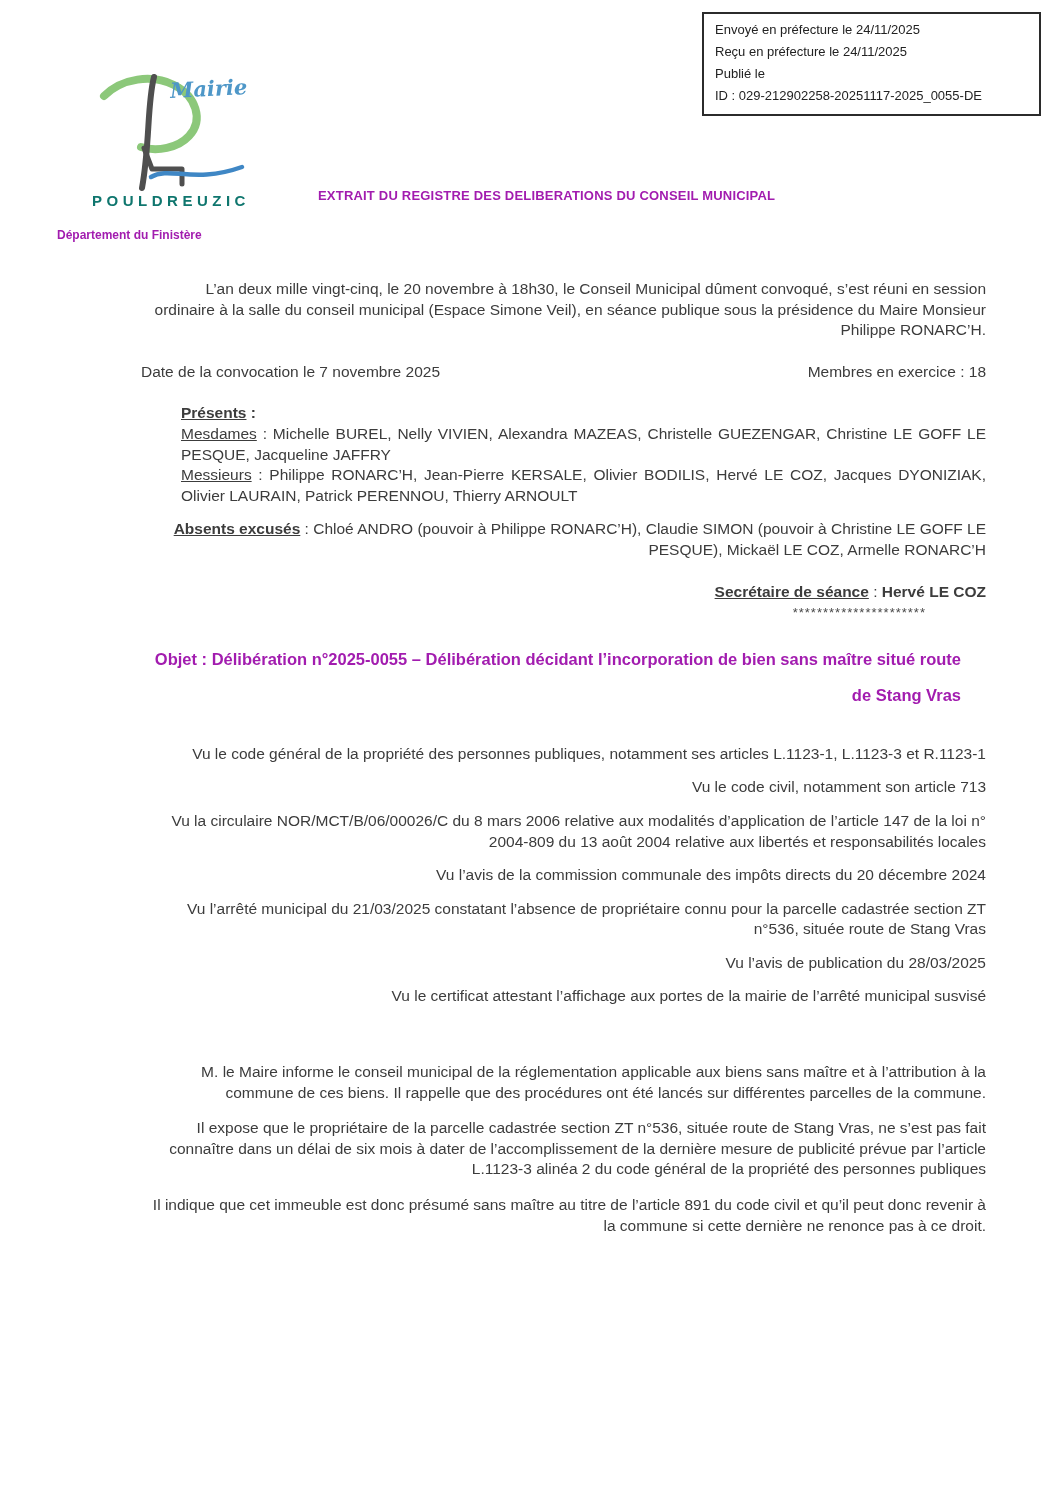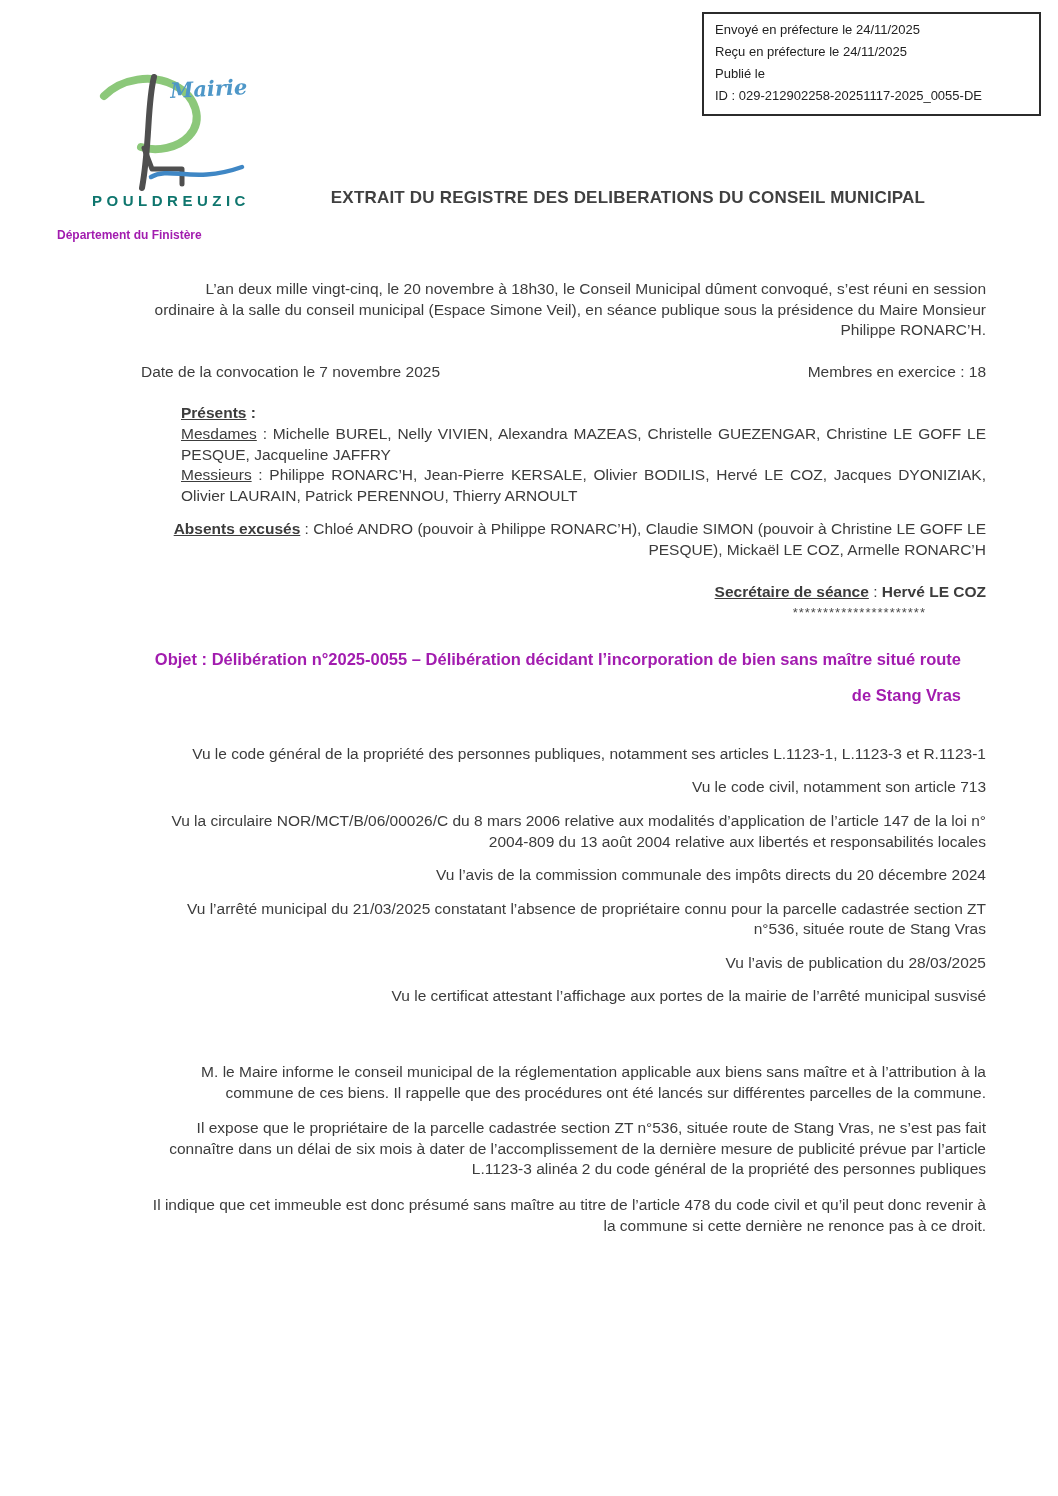--- a/index.html
+++ b/index.html
@@ -45,22 +45,21 @@
   }
   .department {
     position: absolute; left: 57px; top: 228px;
     font-size: 12px; font-weight: bold; color: #a21caf;
     white-space: nowrap;
   }
 
   
   .doc-title {
     position: absolute; left: 318px; top: 188px; width: 620px;
-    text-align: center;
-    font-size: 17px; font-weight: bold; color: #404040;
+    font-size: 13px; font-weight: bold; color: #a21caf;
     letter-spacing: 0.2px;
   }
 
   
   .body-text {
     position: absolute; left: 141px; top: 279px; width: 845px;
     font-size: 15.5px; line-height: 20.6px; color: #3c3c3c;
   }
   .body-text p { margin: 0; text-align: right; }
   .intro { text-align: justify; margin-bottom: 21px !important; }
@@ -138,17 +137,17 @@
     <p class="vu">Vu le code civil, notamment son article 713</p>
     <p class="vu">Vu la circulaire NOR/MCT/B/06/00026/C du 8 mars 2006 relative aux modalités d’application de l’article 147 de la loi n° 2004-809 du 13 août 2004 relative aux libertés et responsabilités locales</p>
     <p class="vu">Vu l’avis de la commission communale des impôts directs du 20 décembre 2024</p>
     <p class="vu">Vu l’arrêté municipal du 21/03/2025 constatant l’absence de propriétaire connu pour la parcelle cadastrée section ZT n°536, située route de Stang Vras</p>
     <p class="vu">Vu l’avis de publication du 28/03/2025</p>
     <p class="vu">Vu le certificat attestant l’affichage aux portes de la mairie de l’arrêté municipal susvisé</p>
 
     <div class="main-paragraphs">
       <p class="body-p">M. le Maire informe le conseil municipal de la réglementation applicable aux biens sans maître et à l’attribution à la commune de ces biens. Il rappelle que des procédures ont été lancés sur différentes parcelles de la commune.</p>
       <p class="body-p">Il expose que le propriétaire de la parcelle cadastrée section ZT n°536, située route de Stang Vras, ne s’est pas fait connaître dans un délai de six mois à dater de l’accomplissement de la dernière mesure de publicité prévue par l’article L.1123-3 alinéa 2 du code général de la propriété des personnes publiques</p>
-      <p class="body-p">Il indique que cet immeuble est donc présumé sans maître au titre de l’article 478 du code civil et qu’il peut donc revenir à la commune si cette dernière ne renonce pas à ce droit.</p>
+      <p class="body-p">Il indique que cet immeuble est donc présumé sans maître au titre de l’article 891 du code civil et qu’il peut donc revenir à la commune si cette dernière ne renonce pas à ce droit.</p>
     </div>
 
   </div>
 </div>
 
 </body></html>

